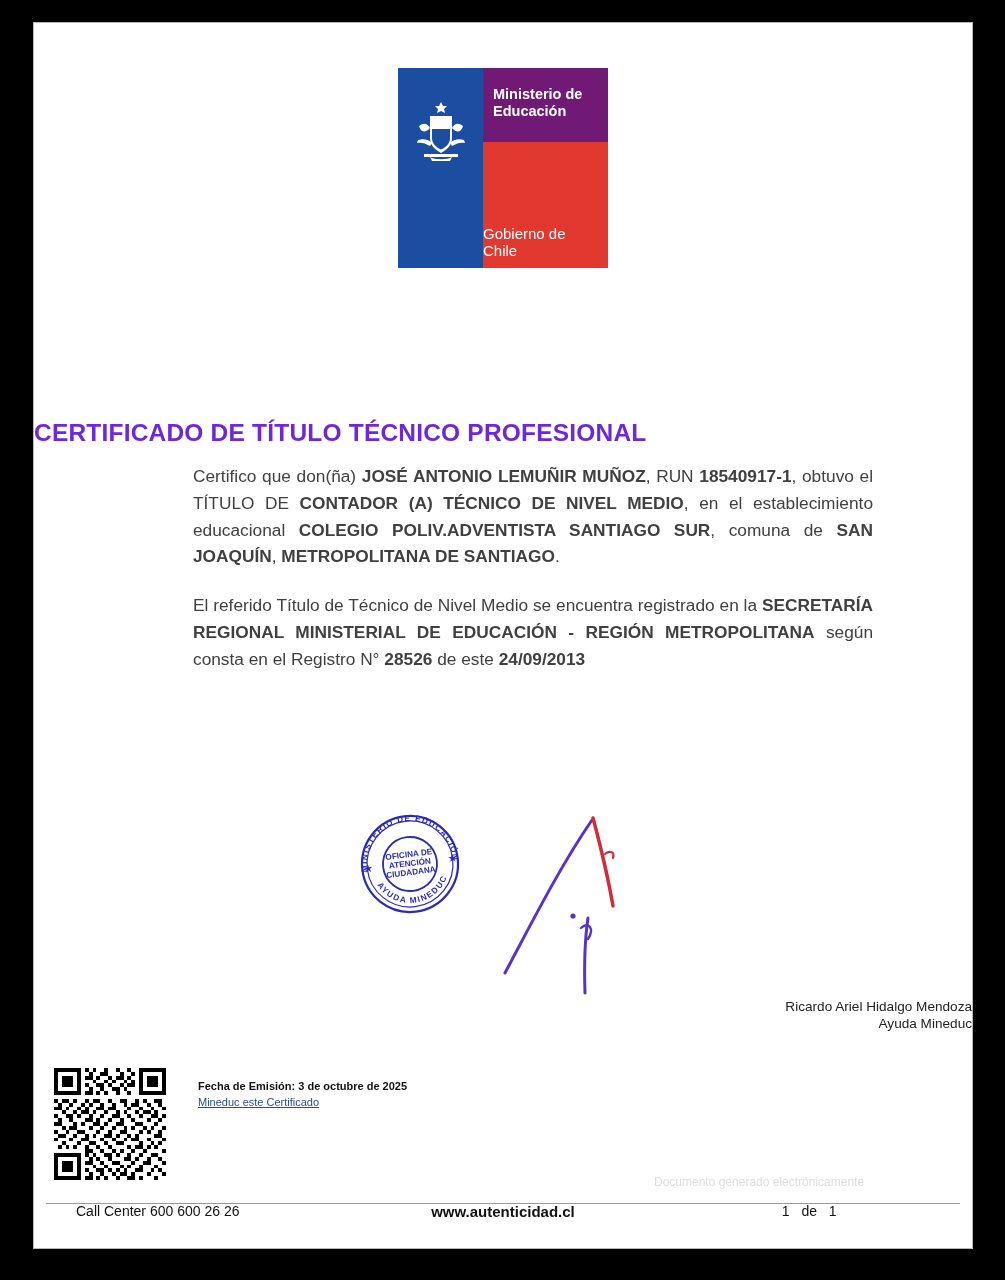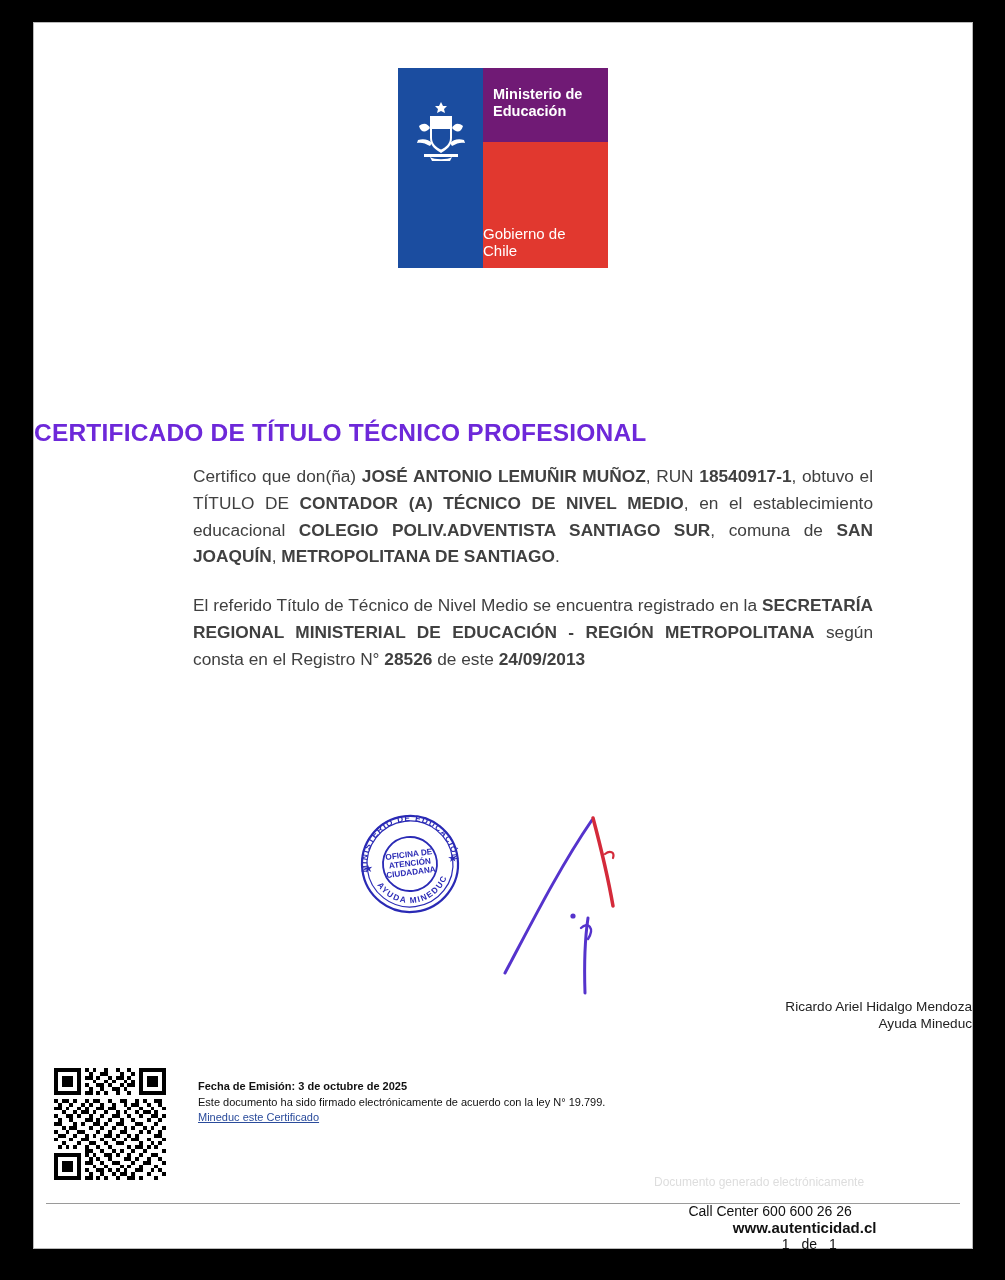--- a/index.html
+++ b/index.html
@@ -179,22 +179,21 @@
     height: 1px;
     background: #9a9a9a;
   }
   .bottom-bar {
     position: absolute;
     left: 12px;
     right: 12px;
     top: 1180px;
     height: 46px;
     display: flex;
-    align-items: flex-end;
-    flex-direction: column;
+    align-items: flex-start;
   }
   .bb-left {
     width: 33%;
     padding-left: 30px;
     font-size: 14px;
     color: #111;
     box-sizing: border-box;
   }
   .bb-center {
     width: 34%;
@@ -518,21 +517,20 @@
         <rect x="13" y="28" width="1" height="1"></rect>
         <rect x="16" y="28" width="1" height="1"></rect>
         <rect x="19" y="28" width="2" height="1"></rect>
         <rect x="22" y="28" width="1" height="1"></rect>
         <rect x="26" y="28" width="1" height="1"></rect>
     </g>
   </svg>
 
   <div class="emission">
     <div class="strong">Fecha de Emisión: 3 de octubre de 2025</div>
-    <div>Este documento ha sido firmado electrónicamente de acuerdo con la ley N° 19.799.</div>
     <a href="#">Mineduc este Certificado</a>
   </div>
   <div class="faint">Documento generado electrónicamente</div>
 
   <div class="bottom-rule"></div>
   <div class="bottom-bar">
     <div class="bb-left">Call Center 600 600 26 26</div>
     <div class="bb-center">www.autenticidad.cl</div>
     <div class="bb-right">
       <span>1</span>

